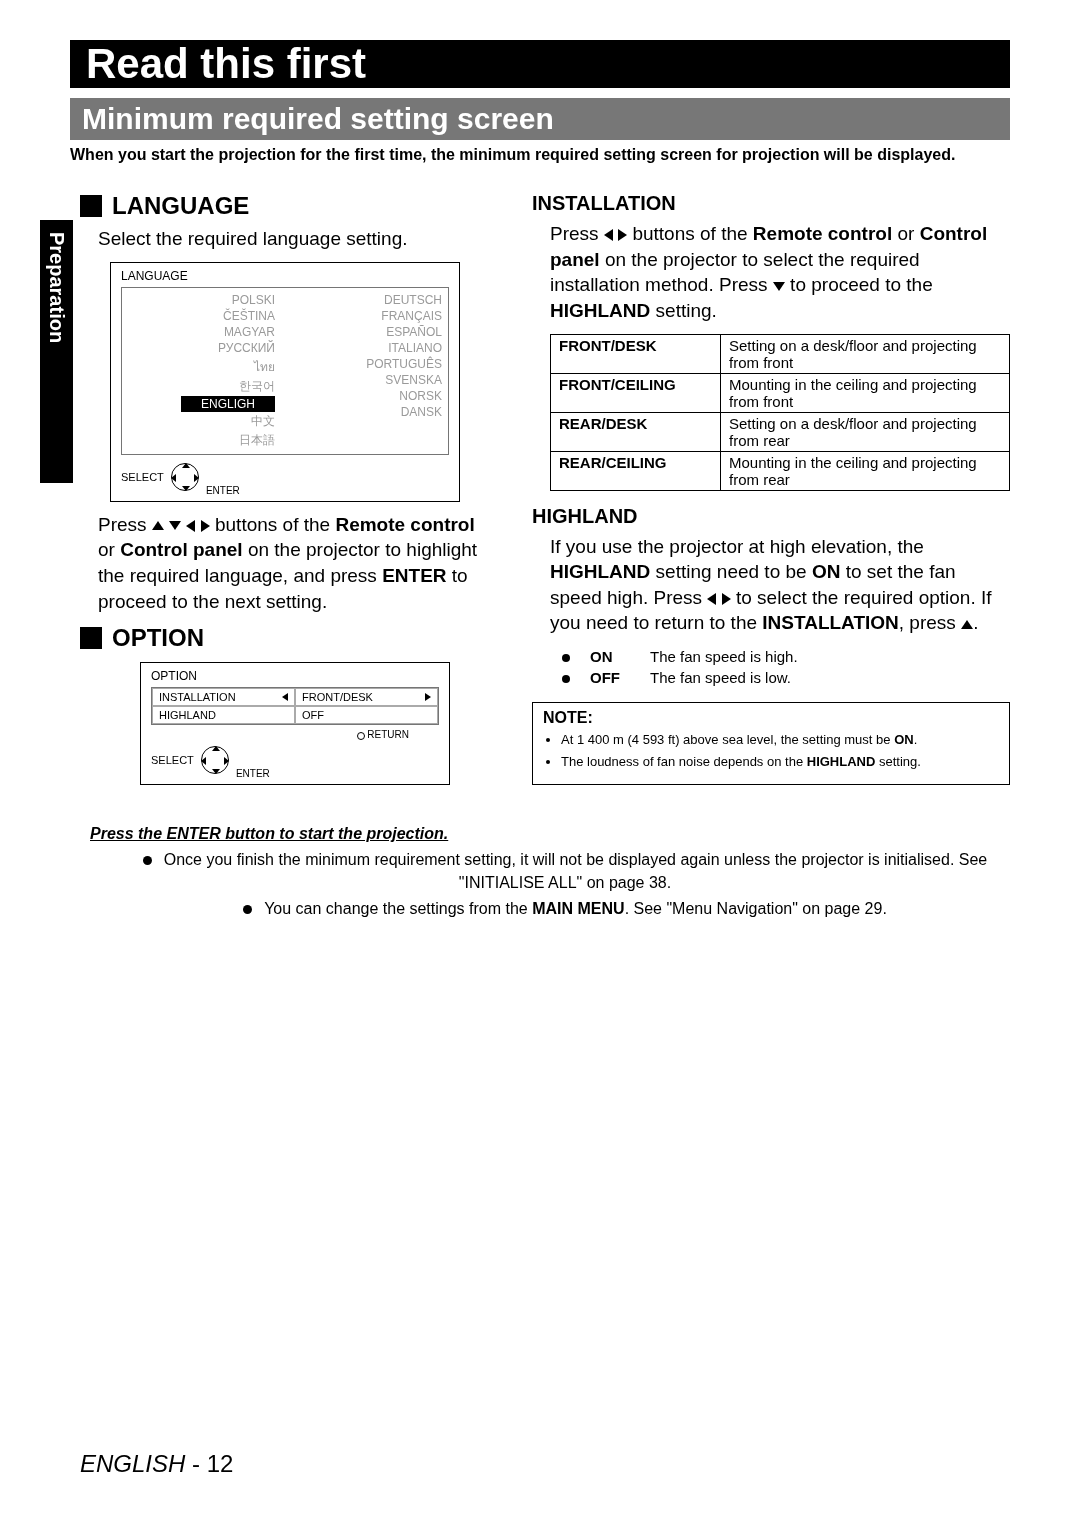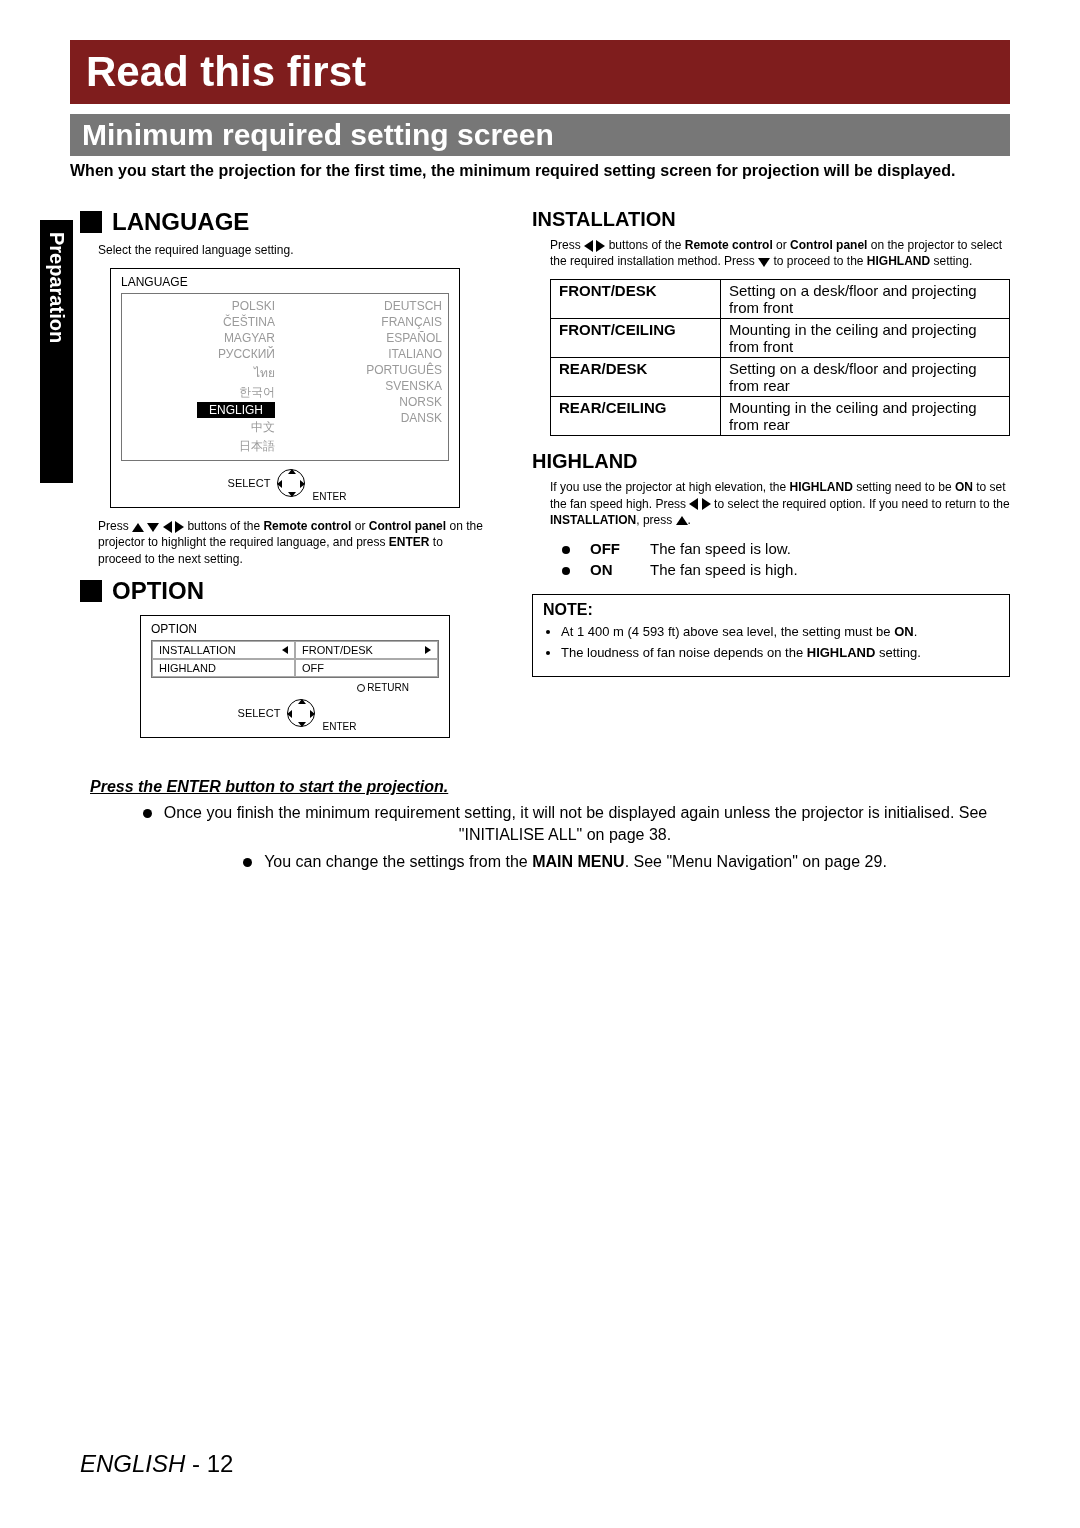--- a/index.html
+++ b/index.html
@@ -6,25 +6,25 @@
   body {
     font-family: Arial, Helvetica, sans-serif;
     background: #fff;
     width: 1080px;
     height: 1528px;
     position: relative;
     padding: 40px 70px 40px 70px;
     color: #000;
   }
   .title-bar {
-    background: #7f1d1d;
+    background: #000000;
     color: #fff;
     font-size: 42px;
     font-weight: bold;
-    padding: 8px 16px;
+    padding: 0 16px;
     margin-bottom: 10px;
   }
   .subtitle-bar {
     background: #777;
     color: #ffffff;
     font-size: 30px;
     font-weight: bold;
     padding: 4px 12px;
     margin-bottom: 6px;
   }
@@ -53,40 +53,40 @@
   .col { flex: 1; }
   .sec-head {
     display: flex;
     align-items: center;
     gap: 10px;
     margin: 10px 0 6px 0;
   }
   .sec-head.main .box { width: 22px; height: 22px; background: #000; }
   .sec-head.main h2 { font-size: 24px; font-weight: bold; }
   .sec-head.sub h3 { font-size: 20px; font-weight: bold; }
-  p.body { font-size: 12px; line-height: 1.35; margin: 4px 0 10px 18px; }
+  p.body { font-size: 19px; line-height: 1.35; margin: 4px 0 10px 18px; }
   .ui-box {
     border: 1px solid #000;
     margin: 10px 0 10px 30px;
     padding: 6px 10px 10px 10px;
     width: 350px;
     font-size: 13px;
   }
   .ui-title { font-size: 12px; margin-bottom: 4px; }
   .lang-inner {
     border: 1px solid #757575;
     padding: 4px 6px;
     display: flex;
     gap: 20px;
     margin-bottom: 8px;
   }
   .lang-col { flex: 1; text-align: right; }
   .lang-item { font-size: 12px; color: #9a9a9a; padding: 1px 0; }
-  .lang-item.sel { background: #000; color: #fff; padding: 1px 12px; display: inline-block; }
-  .select-row { text-align: center; font-size: 11px; position: relative; margin-top: 6px; }
+  .lang-item.sel { background: #000; color: #fff; padding: 1px 20px; display: inline-block; }
+  .select-row { font-size: 11px; position: relative; margin-top: 6px; }
   .dpad {
     display: inline-block;
     width: 28px; height: 28px;
     border: 1px solid #000;
     border-radius: 50%;
     position: relative;
     vertical-align: middle;
   }
   .dpad::before, .dpad::after { content:''; position:absolute; width:0; height:0; }
   .dpad .ti { position:absolute; width:0; height:0; border-left:4px solid transparent; border-right:4px solid transparent; }
@@ -272,22 +272,22 @@
     </tbody>
       </table>
 
     <div class="sec-head sub">
       <h3>HIGHLAND</h3>
     </div>
     <p class="body">
       <span>If you use the projector at high elevation, the </span><b>HIGHLAND</b><span> setting need to be </span><b>ON</b><span> to set the fan speed high. Press </span><span class="tri left"></span> <span class="tri right"></span><span> to select the required option. If you need to return to the </span><b>INSTALLATION</b><span>, press </span><span class="tri up"></span><span>.</span>
     </p>
     <ul class="bullets">
+      <li><span class="dot"></span><span class="off-on"><b class="lbl">ON</b><span>The fan speed is high.</span></span></li>
       <li><span class="dot"></span><span class="off-on"><b class="lbl">OFF</b><span>The fan speed is low.</span></span></li>
-      <li><span class="dot"></span><span class="off-on"><b class="lbl">ON</b><span>The fan speed is high.</span></span></li>
     </ul>
 
     <div class="note-box" style="margin-top:14px;">
       <div class="note-title">NOTE:</div>
       <ul>
         <li><span>At 1 400 m (4 593 ft) above sea level, the setting must be </span><b>ON</b><span>.</span></li>
         <li><span>The loudness of fan noise depends on the </span><b>HIGHLAND</b><span> setting.</span></li>
       </ul>
     </div>
   </div>

